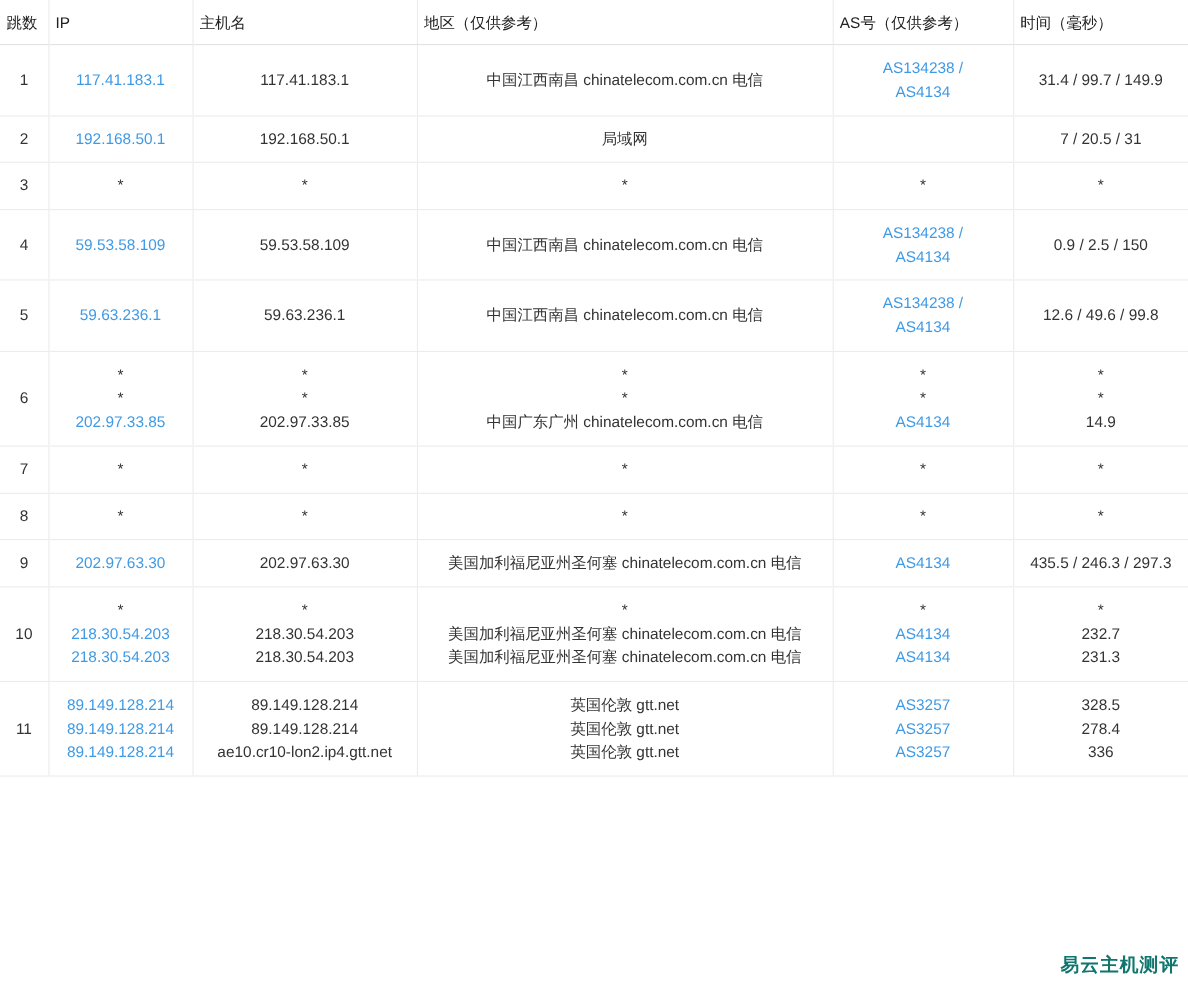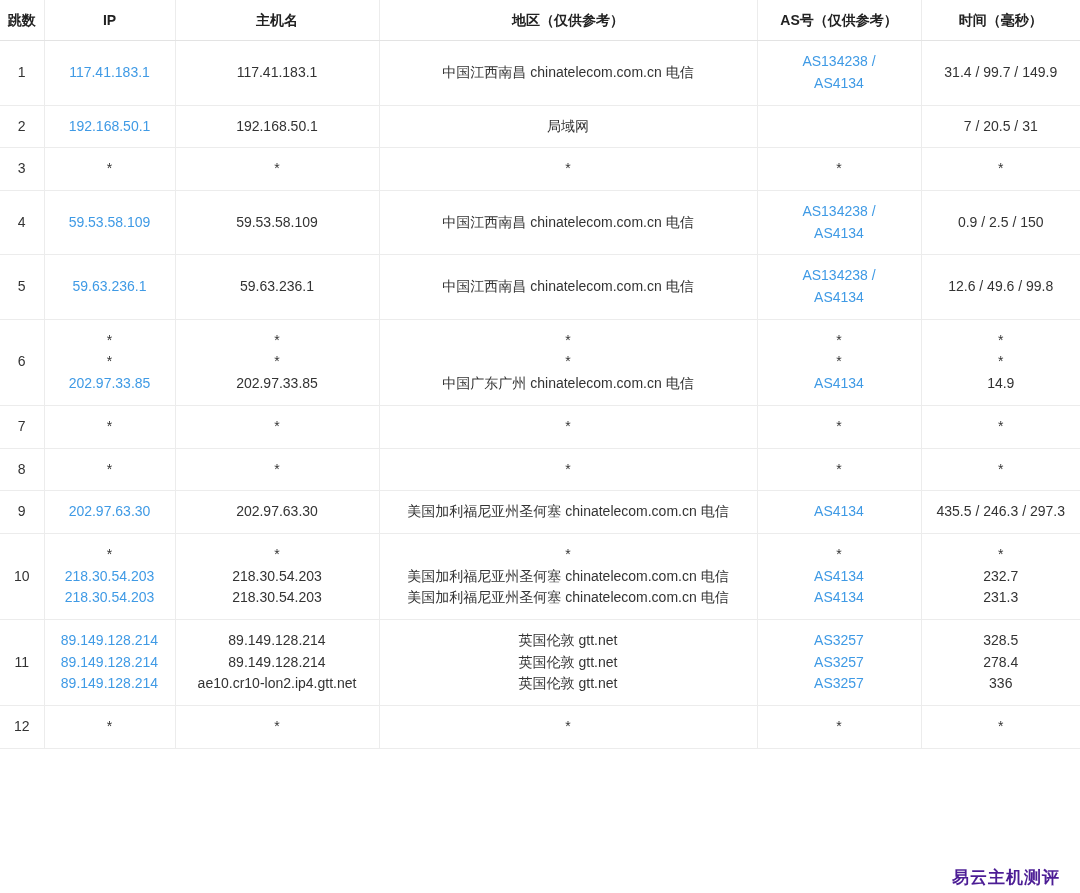--- a/index.html
+++ b/index.html
@@ -16,25 +16,25 @@
     overflow: hidden;
     position: relative;
   }
   table.trace {
     width: 1080px;
     border-collapse: collapse;
     table-layout: fixed;
   }
   table.trace th {
     font-size: 14px;
-    font-weight: bold;
+    font-weight: normal;
     color: #222222;
     border-bottom: 1px solid #e3e3e3;
     padding: 10px 6px;
-    text-align: center;
+    text-align: left;
     vertical-align: middle;
     line-height: 1.45;
   }
   table.trace td {
     border-bottom: 1px solid #ececec;
     padding: 10px 6px;
     text-align: center;
     vertical-align: middle;
     line-height: 1.55;
     font-size: 14px;
@@ -66,23 +66,23 @@
     color: #3f9ae5;
   }
   .star {
     color: #333333;
   }
   .line { display: block; }
   .line.empty { visibility: hidden; }
 
   .watermark {
     position: absolute;
-    right: 20px;
+    right: 8px;
     bottom: 4px;
-    color: #4c1d95;
+    color: #0f766e;
     font-weight: bold;
     font-size: 17px;
     letter-spacing: 1px;
     font-family: "Liberation Serif", serif;
     white-space: nowrap;
   }
 </style>
 </head>
 <body>
 
@@ -330,34 +330,16 @@
           <span class="line link">AS3257</span>
           <span class="line link">AS3257</span>
           <span class="line link">AS3257</span>
         </td>
         <td class="cell-time sep">
           <span class="line">328.5</span>
           <span class="line">278.4</span>
           <span class="line">336</span>
         </td>
       </tr>
-      <tr>
-        <td class="cell-hop">12</td>
-        <td class="cell-ip sep">
-          <span class="line star">*</span>
-        </td>
-        <td class="cell-host sep">
-          <span class="line star">*</span>
-        </td>
-        <td class="cell-geo sep">
-          <span class="line star">*</span>
-        </td>
-        <td class="cell-as sep">
-          <span class="line star">*</span>
-        </td>
-        <td class="cell-time sep">
-          <span class="line star">*</span>
-        </td>
-      </tr>
     </tbody>
 </table>
 
 <div class="watermark">易云主机测评</div>
 
 </body></html>

